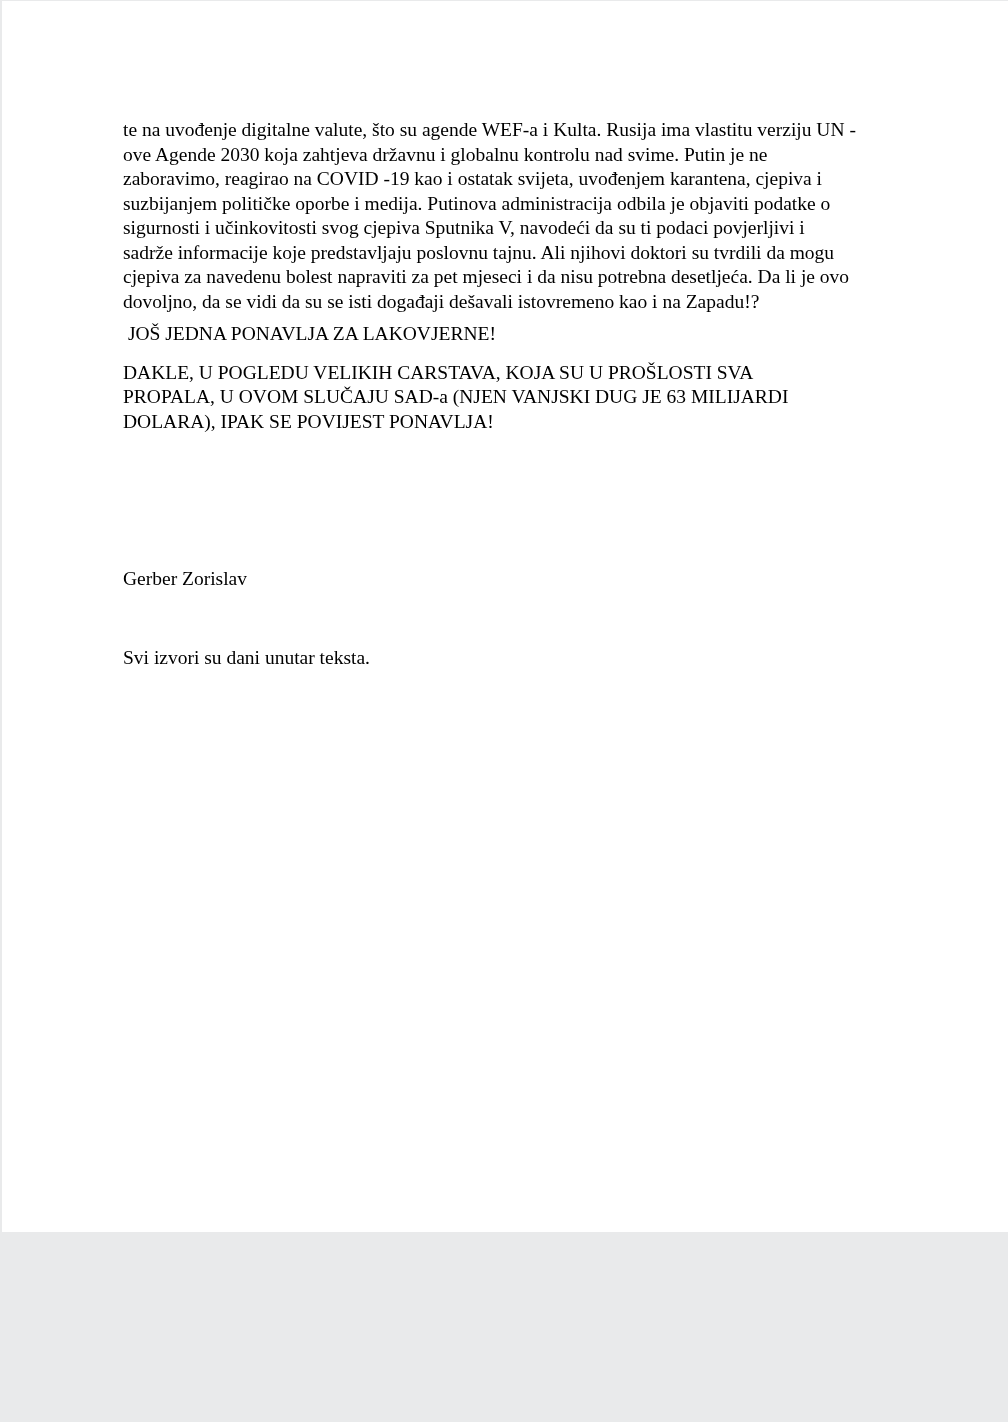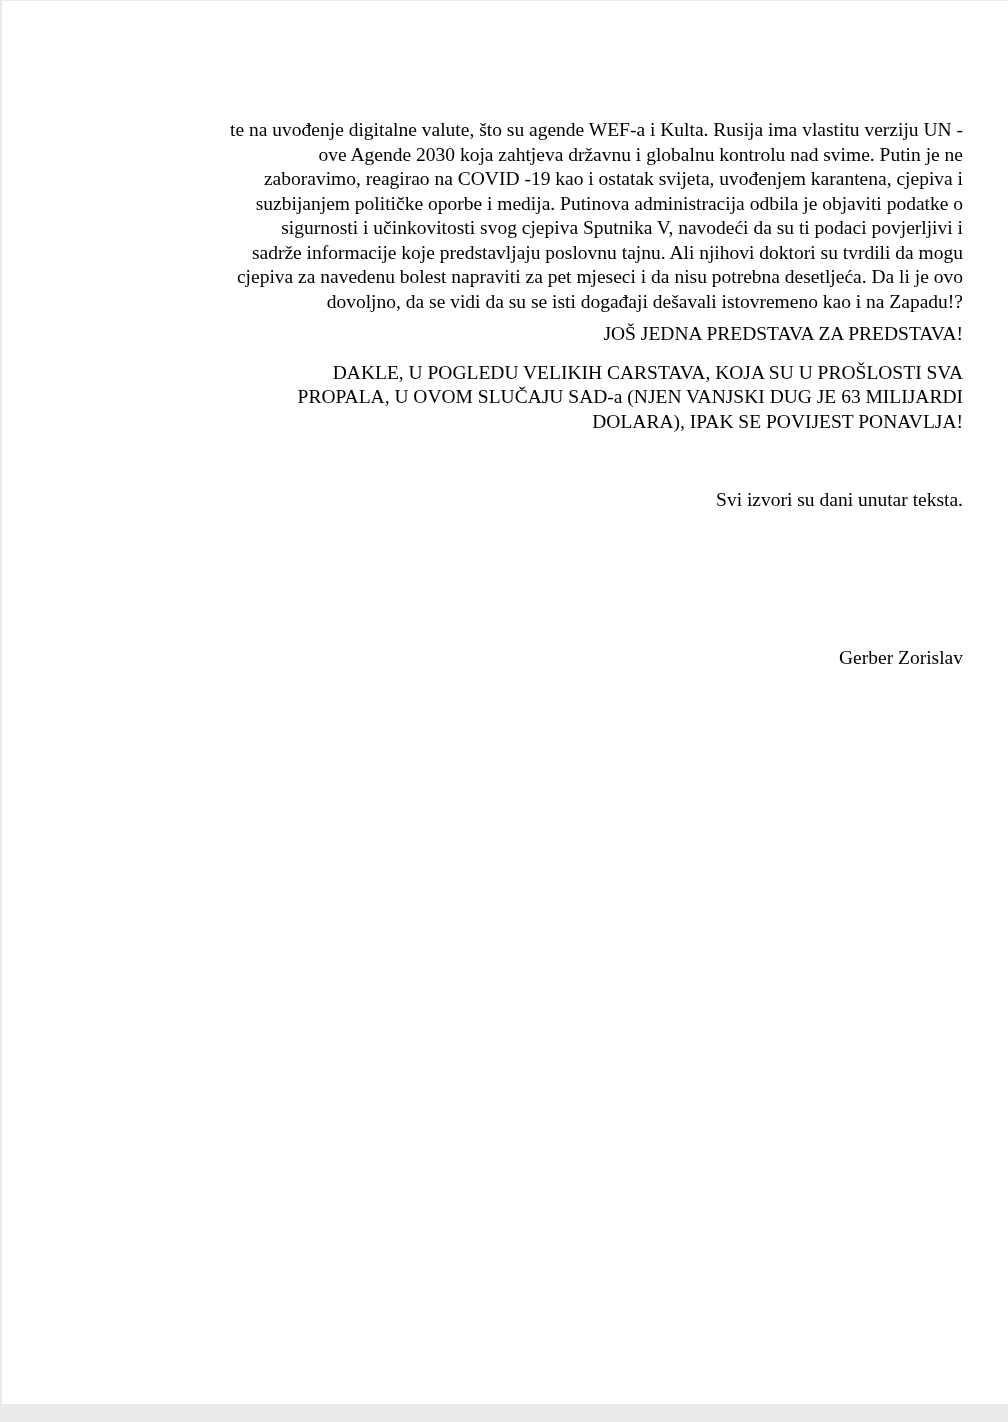--- a/index.html
+++ b/index.html
@@ -9,23 +9,22 @@
     height: 1422px;
     overflow: hidden;
     background: #e9eaeb;
     font-family: "Liberation Serif", "DejaVu Serif", serif;
   }
   .page {
     position: absolute;
     left: 2px;
     top: 1px;
     width: 1006px;
-    height: 1403px;
+    height: 1231px;
     background: #ffffff;
-    text-align: right;
   }
   .text-block {
     position: absolute;
     left: 121px;
     top: 117px;
     width: 840px;
     color: #000000;
     font-size: 19.5px;
     line-height: 24.5px;
   }
@@ -45,20 +44,20 @@
 <div class="page">
   <div class="text-block">
     <p class="para para-body">te na uvođenje digitalne valute, što su agende WEF-a i Kulta. Rusija ima vlastitu verziju UN -
 ove Agende 2030 koja zahtjeva državnu i globalnu kontrolu nad svime. Putin je ne
 zaboravimo, reagirao na COVID -19 kao i ostatak svijeta, uvođenjem karantena, cjepiva i
 suzbijanjem političke oporbe i medija. Putinova administracija odbila je objaviti podatke o
 sigurnosti i učinkovitosti svog cjepiva Sputnika V, navodeći da su ti podaci povjerljivi i
 sadrže informacije koje predstavljaju poslovnu tajnu. Ali njihovi doktori su tvrdili da mogu
 cjepiva za navedenu bolest napraviti za pet mjeseci i da nisu potrebna desetljeća. Da li je ovo
 dovoljno, da se vidi da su se isti događaji dešavali istovremeno kao i na Zapadu!?</p>
-    <p class="para para-heading"> JOŠ JEDNA PREDSTAVA ZA PREDSTAVA!</p>
+    <p class="para para-heading"> JOŠ JEDNA PONAVLJA ZA LAKOVJERNE!</p>
     <p class="para para-statement">DAKLE, U POGLEDU VELIKIH CARSTAVA, KOJA SU U PROŠLOSTI SVA
 PROPALA, U OVOM SLUČAJU SAD-a (NJEN VANJSKI DUG JE 63 MILIJARDI
 DOLARA), IPAK SE POVIJEST PONAVLJA!</p>
+    <p class="para para-author">Gerber Zorislav</p>
     <p class="para para-sources">Svi izvori su dani unutar teksta.</p>
-    <p class="para para-author">Gerber Zorislav</p>
   </div>
 </div>
 
 </body></html>

